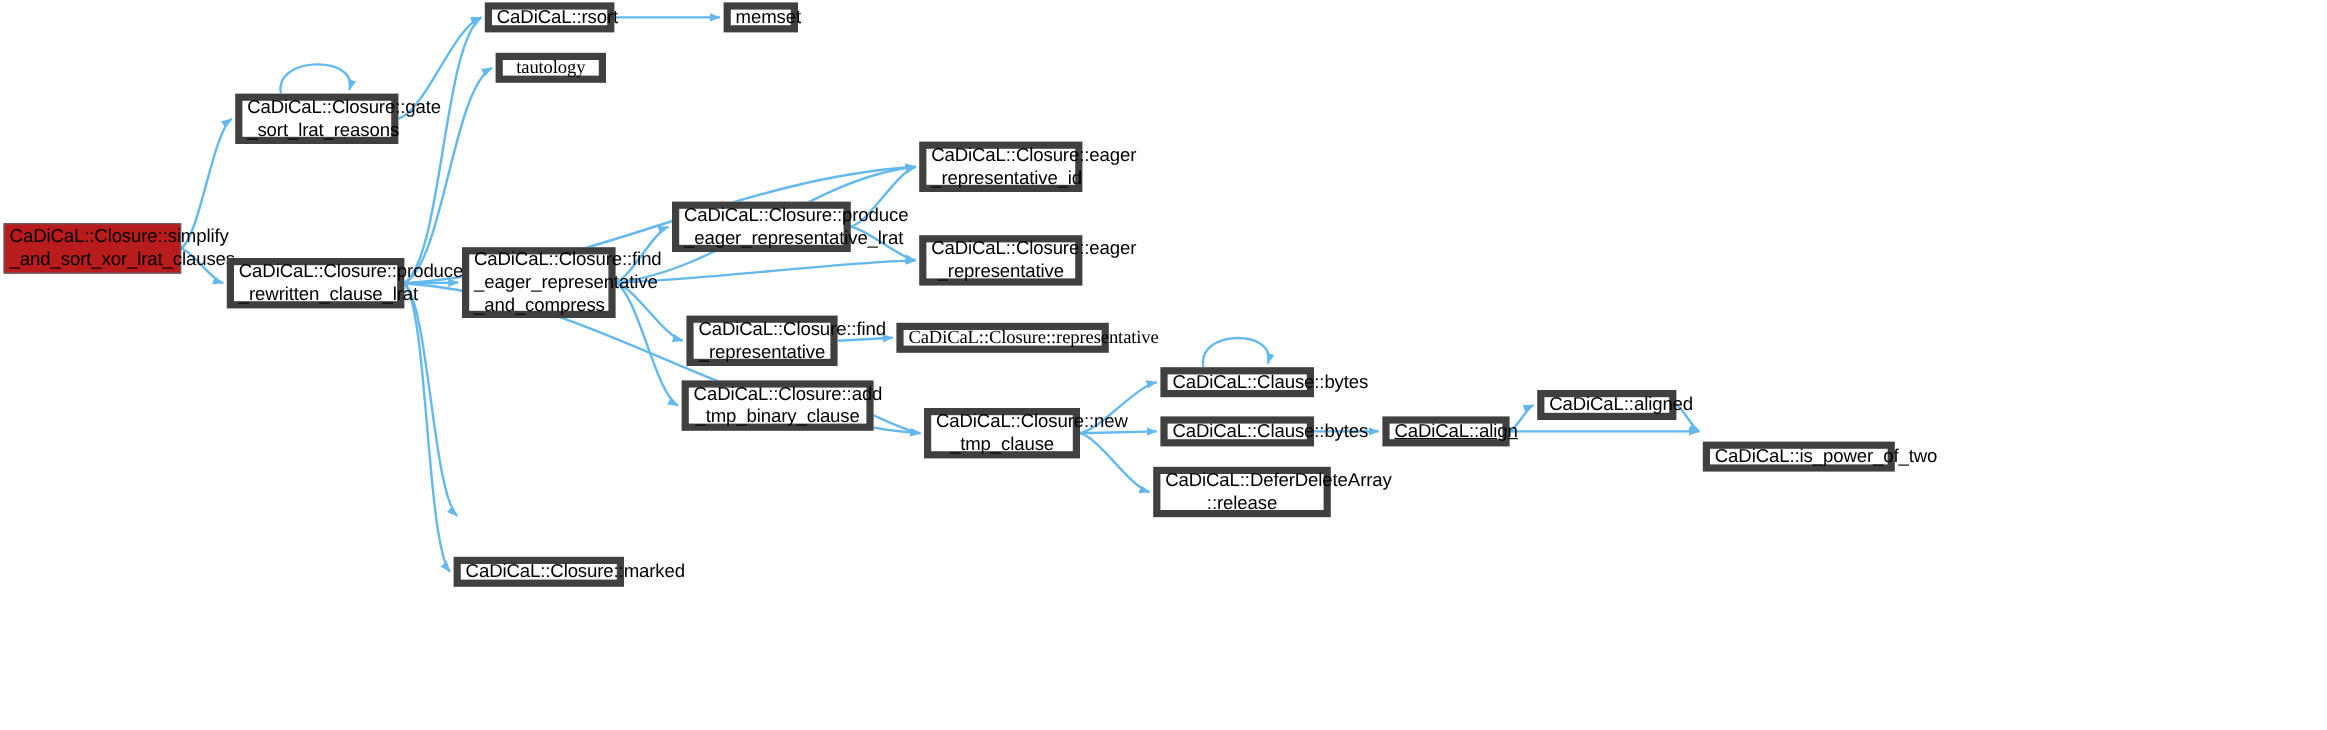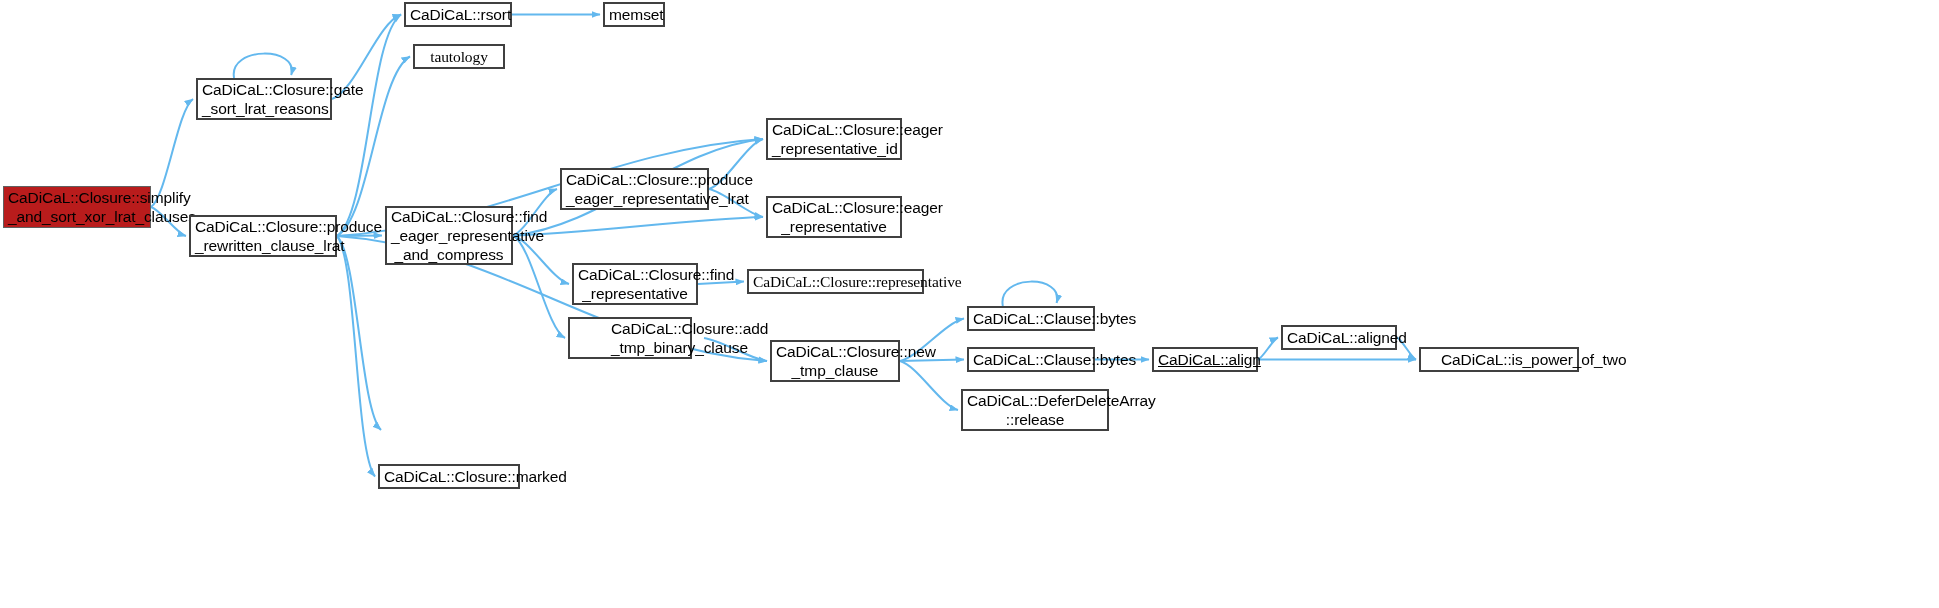--- a/index.html
+++ b/index.html
@@ -27,21 +27,21 @@
   #node-layer {
     position: absolute;
     left: 0;
     top: 0;
     width: 1939px;
     height: 608px;
   }
   .node {
     position: absolute;
     box-sizing: border-box;
-    border: 2px solid #404040;
+    border: 6px solid #404040;
     background: #ffffff;
     color: #000000;
     font-size: 15.5px;
     line-height: 19px;
     display: flex;
     align-items: center;
     justify-content: center;
     text-align: center;
     white-space: pre-line;
     letter-spacing: -0.1px;
@@ -115,26 +115,26 @@
 _and_compress</span></div>
       <div class="node" style="left: 560px; top: 168px; width: 149px; height: 42px;"><span class="node-label">CaDiCaL::Closure::produce
 _eager_representative_lrat</span></div>
       <div class="node" style="left: 766px; top: 118px; width: 136px; height: 42px;"><span class="node-label">CaDiCaL::Closure::eager
 _representative_id</span></div>
       <div class="node" style="left: 766px; top: 196px; width: 136px; height: 42px;"><span class="node-label">CaDiCaL::Closure::eager
 _representative</span></div>
       <div class="node" style="left: 572px; top: 263px; width: 126px; height: 42px;"><span class="node-label">CaDiCaL::Closure::find
 _representative</span></div>
       <div class="node" style="left: 747px; top: 269px; width: 177px; height: 25px; font-family: Liberation Serif, serif;"><span class="node-label">CaDiCaL::Closure::representative</span></div>
-      <div class="node" style="left: 568px; top: 317px; width: 124px; height: 42px; padding-left: 37px;"><span class="node-label">CaDiCaL::Closure::add
+      <div class="node" style="left: 568px; top: 317px; width: 160px; height: 42px;"><span class="node-label">CaDiCaL::Closure::add
 _tmp_binary_clause</span></div>
       <div class="node" style="left: 770px; top: 340px; width: 130px; height: 42px;"><span class="node-label">CaDiCaL::Closure::new
 _tmp_clause</span></div>
       <div class="node" style="left: 967px; top: 306px; width: 128px; height: 25px;"><span class="node-label">CaDiCaL::Clause::bytes</span></div>
       <div class="node" style="left: 967px; top: 347px; width: 128px; height: 25px;"><span class="node-label">CaDiCaL::Clause::bytes</span></div>
       <div class="node" style="left: 961px; top: 389px; width: 148px; height: 42px;"><span class="node-label">CaDiCaL::DeferDeleteArray
 ::release</span></div>
       <div class="node" style="left: 1152px; top: 347px; width: 106px; height: 25px; text-decoration: underline;"><span class="node-label">CaDiCaL::align</span></div>
       <div class="node" style="left: 1281px; top: 325px; width: 116px; height: 25px;"><span class="node-label">CaDiCaL::aligned</span></div>
-      <div class="node" style="left: 1419px; top: 347px; width: 160px; height: 25px; padding-left: 16px;"><span class="node-label">CaDiCaL::is_power_of_two</span></div>
+      <div class="node" style="left: 1419px; top: 368px; width: 160px; height: 25px;"><span class="node-label">CaDiCaL::is_power_of_two</span></div>
       <div class="node" style="left: 378px; top: 464px; width: 142px; height: 25px;"><span class="node-label">CaDiCaL::Closure::marked</span></div>
     </div>
 </div>
 
 </body></html>

